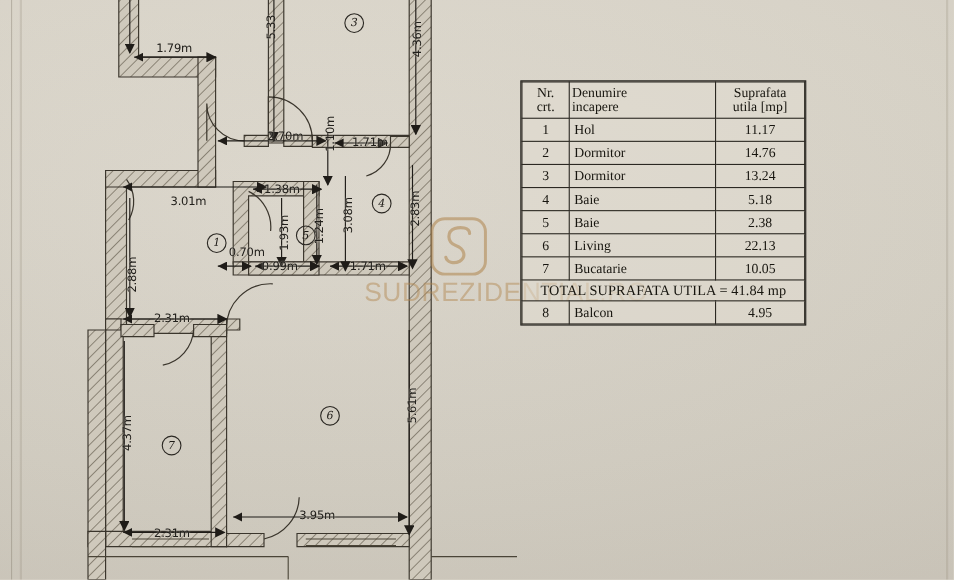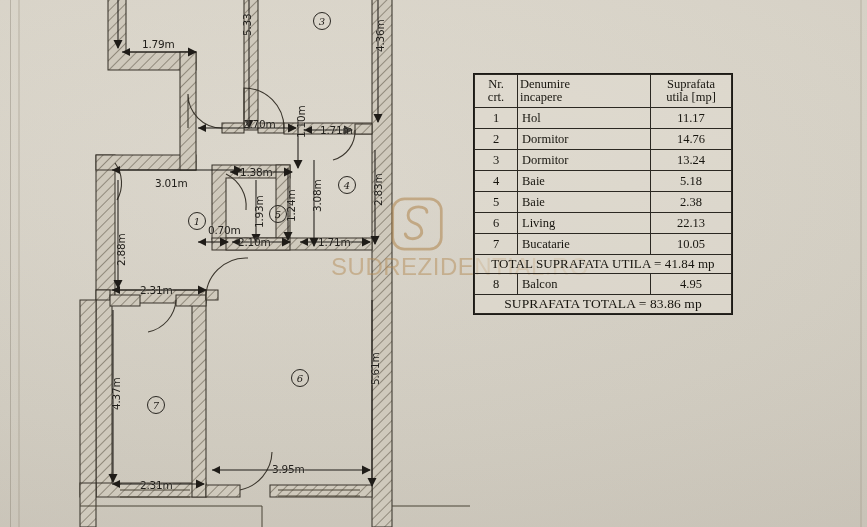--- a/index.html
+++ b/index.html
@@ -206,21 +206,21 @@
     <div class="dim v" style="left:295px;top:138px;transform:rotate(-90deg);">1.10m</div>
     <div class="dim" style="left:320px;top:124px;">1.71m</div>
     <div class="dim" style="left:155px;top:177px;">3.01m</div>
     <div class="dim" style="left:240px;top:166px;">1.38m</div>
     <div class="dim v" style="left:285px;top:222px;transform:rotate(-90deg);">1.24m</div>
     <div class="dim v" style="left:311px;top:212px;transform:rotate(-90deg);">3.08m</div>
     <div class="dim v" style="left:372px;top:206px;transform:rotate(-90deg);">2.83m</div>
     <div class="dim v" style="left:253px;top:228px;transform:rotate(-90deg);">1.93m</div>
     <div class="dim v" style="left:115px;top:266px;transform:rotate(-90deg);">2.88m</div>
     <div class="dim" style="left:208px;top:224px;">0.70m</div>
-    <div class="dim" style="left:238px;top:236px;">2.10m</div>
+    <div class="dim" style="left:238px;top:236px;">0.99m</div>
     <div class="dim" style="left:318px;top:236px;">1.71m</div>
     <div class="dim" style="left:140px;top:284px;">2.31m</div>
     <div class="dim v" style="left:369px;top:385px;transform:rotate(-90deg);">5.61m</div>
     <div class="dim v" style="left:110px;top:410px;transform:rotate(-90deg);">4.37m</div>
     <div class="dim" style="left:272px;top:463px;">3.95m</div>
     <div class="dim" style="left:140px;top:479px;">2.31m</div>
   </div>
 
   <div id="wm">
     <svg class="logo" viewBox="0 0 60 62">
@@ -287,20 +287,17 @@
           <td class="c-val">10.05</td>
         </tr>
         <tr>
           <td class="total" colspan="3">TOTAL SUPRAFATA UTILA = 41.84 mp</td>
         </tr>
         <tr class="data">
           <td class="c-nr">8</td>
           <td class="c-name">Balcon</td>
           <td class="c-val">4.95</td>
         </tr>
-        <tr>
-          <td class="total" colspan="3" style="font-size:13.5px;">SUPRAFATA TOTALA = 83.86 mp</td>
-        </tr>
       </tbody>
     </table>
   </div>
 
 </div>
 
 </body></html>

